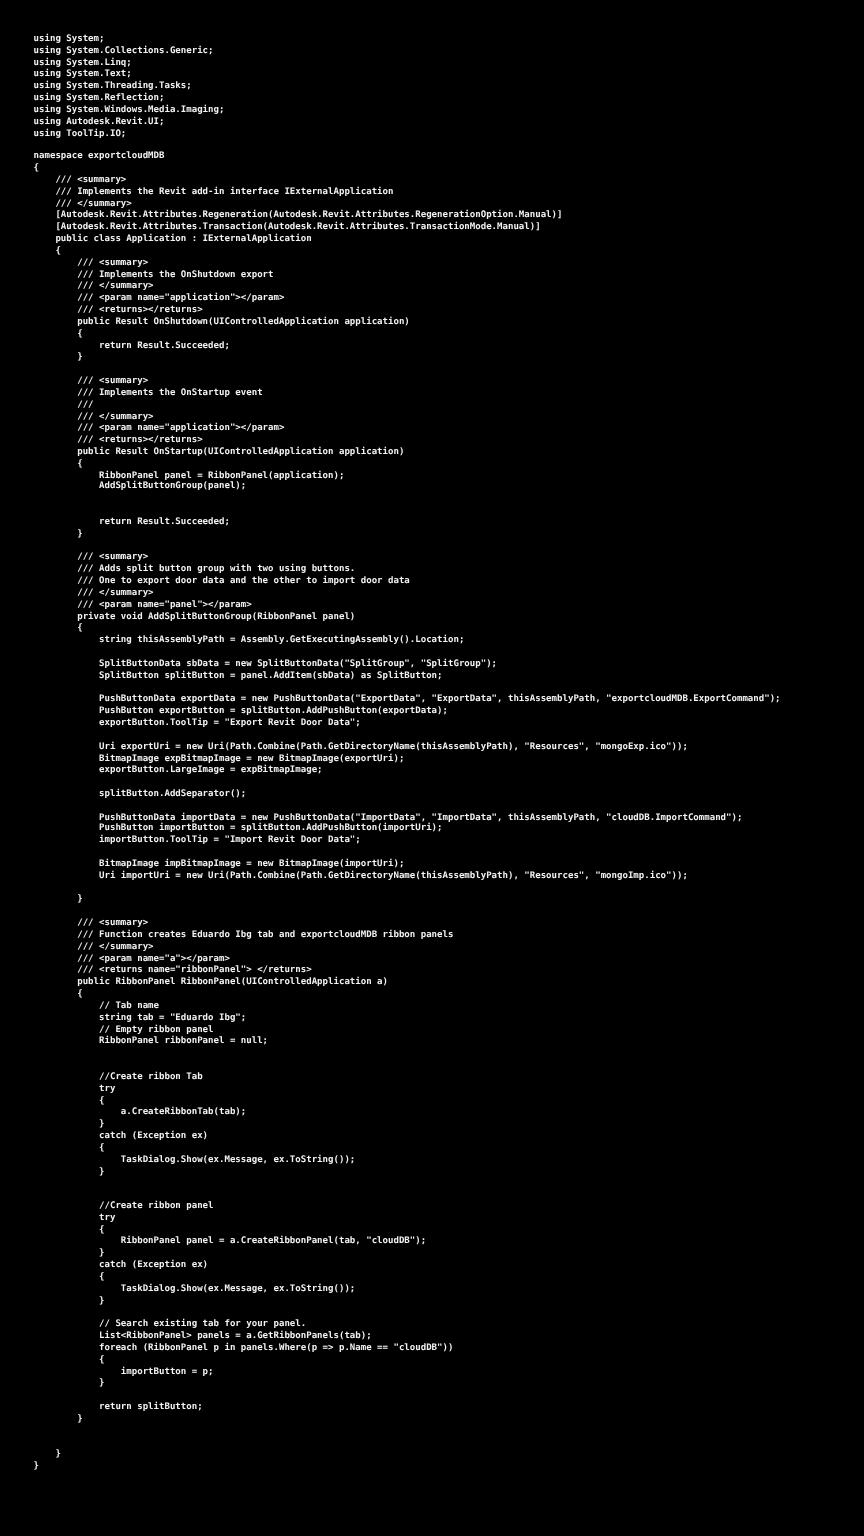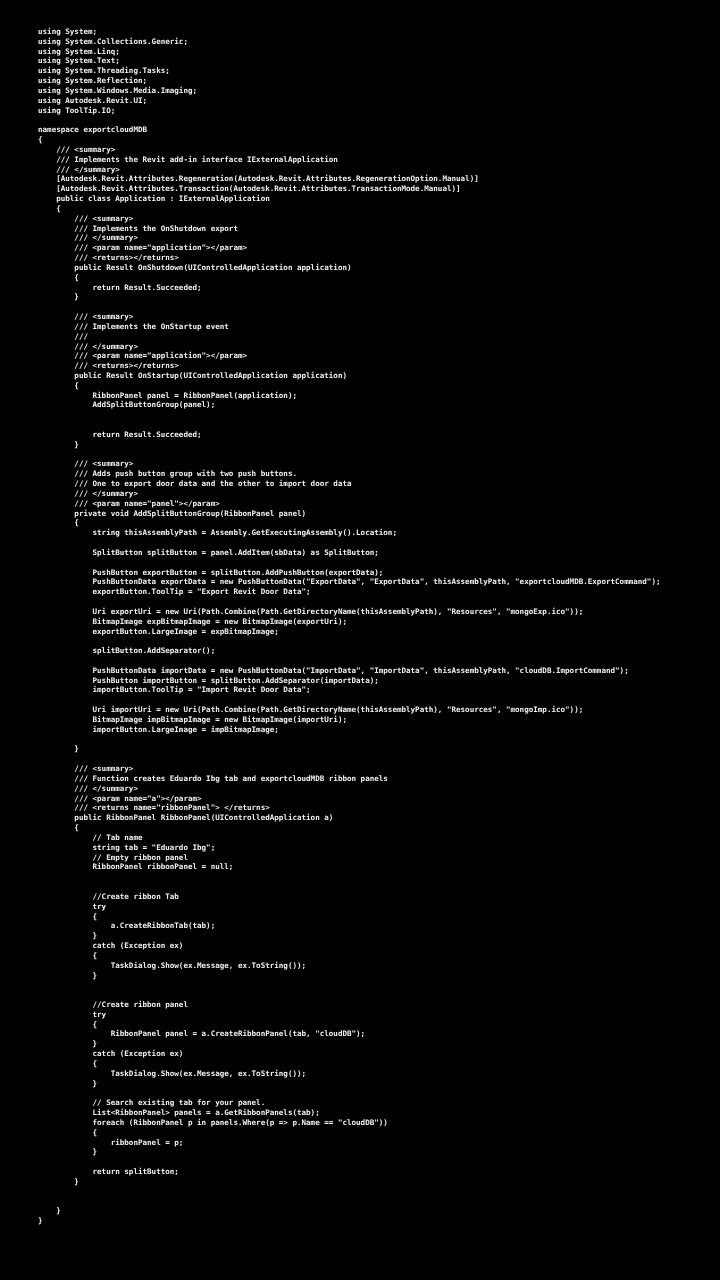--- a/index.html
+++ b/index.html
@@ -17,21 +17,20 @@
       position: absolute;
       left: 28px;
       top: 27px;
       width: 680px;
       font-family: "DejaVu Sans Mono", "Liberation Mono", monospace;
       font-size: 7.55px;
       line-height: 9.84px;
       color: #f2f2f2;
       font-weight: bold;
       letter-spacing: 0;
-      margin-left: 10px;
     }
     .code-line {
       white-space: pre;
       height: 9.84px;
       overflow: visible;
     }
   </style>
 </head>
 <body>
 
@@ -74,47 +73,47 @@
     <div class="code-line">        public Result OnStartup(UIControlledApplication application)</div>
     <div class="code-line">        {</div>
     <div class="code-line">            RibbonPanel panel = RibbonPanel(application);</div>
     <div class="code-line">            AddSplitButtonGroup(panel);</div>
     <div class="code-line"></div>
     <div class="code-line"></div>
     <div class="code-line">            return Result.Succeeded;</div>
     <div class="code-line">        }</div>
     <div class="code-line"></div>
     <div class="code-line">        /// &lt;summary&gt;</div>
-    <div class="code-line">        /// Adds push button group with two push buttons.</div>
+    <div class="code-line">        /// Adds split button group with two using buttons.</div>
     <div class="code-line">        /// One to export door data and the other to import door data</div>
     <div class="code-line">        /// &lt;/summary&gt;</div>
     <div class="code-line">        /// &lt;param name="panel"&gt;&lt;/param&gt;</div>
     <div class="code-line">        private void AddSplitButtonGroup(RibbonPanel panel)</div>
     <div class="code-line">        {</div>
     <div class="code-line">            string thisAssemblyPath = Assembly.GetExecutingAssembly().Location;</div>
     <div class="code-line"></div>
+    <div class="code-line">            SplitButtonData sbData = new SplitButtonData("SplitGroup", "SplitGroup");</div>
     <div class="code-line">            SplitButton splitButton = panel.AddItem(sbData) as SplitButton;</div>
     <div class="code-line"></div>
+    <div class="code-line">            PushButtonData exportData = new PushButtonData("ExportData", "ExportData", thisAssemblyPath, "exportcloudMDB.ExportCommand");</div>
     <div class="code-line">            PushButton exportButton = splitButton.AddPushButton(exportData);</div>
-    <div class="code-line">            PushButtonData exportData = new PushButtonData("ExportData", "ExportData", thisAssemblyPath, "exportcloudMDB.ExportCommand");</div>
     <div class="code-line">            exportButton.ToolTip = "Export Revit Door Data";</div>
     <div class="code-line"></div>
     <div class="code-line">            Uri exportUri = new Uri(Path.Combine(Path.GetDirectoryName(thisAssemblyPath), "Resources", "mongoExp.ico"));</div>
     <div class="code-line">            BitmapImage expBitmapImage = new BitmapImage(exportUri);</div>
     <div class="code-line">            exportButton.LargeImage = expBitmapImage;</div>
     <div class="code-line"></div>
     <div class="code-line">            splitButton.AddSeparator();</div>
     <div class="code-line"></div>
     <div class="code-line">            PushButtonData importData = new PushButtonData("ImportData", "ImportData", thisAssemblyPath, "cloudDB.ImportCommand");</div>
-    <div class="code-line">            PushButton importButton = splitButton.AddSeparator(importData);</div>
+    <div class="code-line">            PushButton importButton = splitButton.AddPushButton(importUri);</div>
     <div class="code-line">            importButton.ToolTip = "Import Revit Door Data";</div>
     <div class="code-line"></div>
+    <div class="code-line">            BitmapImage impBitmapImage = new BitmapImage(importUri);</div>
     <div class="code-line">            Uri importUri = new Uri(Path.Combine(Path.GetDirectoryName(thisAssemblyPath), "Resources", "mongoImp.ico"));</div>
-    <div class="code-line">            BitmapImage impBitmapImage = new BitmapImage(importUri);</div>
-    <div class="code-line">            importButton.LargeImage = impBitmapImage;</div>
     <div class="code-line"></div>
     <div class="code-line">        }</div>
     <div class="code-line"></div>
     <div class="code-line">        /// &lt;summary&gt;</div>
     <div class="code-line">        /// Function creates Eduardo Ibg tab and exportcloudMDB ribbon panels</div>
     <div class="code-line">        /// &lt;/summary&gt;</div>
     <div class="code-line">        /// &lt;param name="a"&gt;&lt;/param&gt;</div>
     <div class="code-line">        /// &lt;returns name="ribbonPanel"&gt; &lt;/returns&gt;</div>
     <div class="code-line">        public RibbonPanel RibbonPanel(UIControlledApplication a)</div>
     <div class="code-line">        {</div>
@@ -142,21 +141,21 @@
     <div class="code-line">            }</div>
     <div class="code-line">            catch (Exception ex)</div>
     <div class="code-line">            {</div>
     <div class="code-line">                TaskDialog.Show(ex.Message, ex.ToString());</div>
     <div class="code-line">            }</div>
     <div class="code-line"></div>
     <div class="code-line">            // Search existing tab for your panel.</div>
     <div class="code-line">            List&lt;RibbonPanel&gt; panels = a.GetRibbonPanels(tab);</div>
     <div class="code-line">            foreach (RibbonPanel p in panels.Where(p =&gt; p.Name == "cloudDB"))</div>
     <div class="code-line">            {</div>
-    <div class="code-line">                ribbonPanel = p;</div>
+    <div class="code-line">                importButton = p;</div>
     <div class="code-line">            }</div>
     <div class="code-line"></div>
     <div class="code-line">            return splitButton;</div>
     <div class="code-line">        }</div>
     <div class="code-line"></div>
     <div class="code-line"></div>
     <div class="code-line">    }</div>
     <div class="code-line">}</div>
   </div>
 

